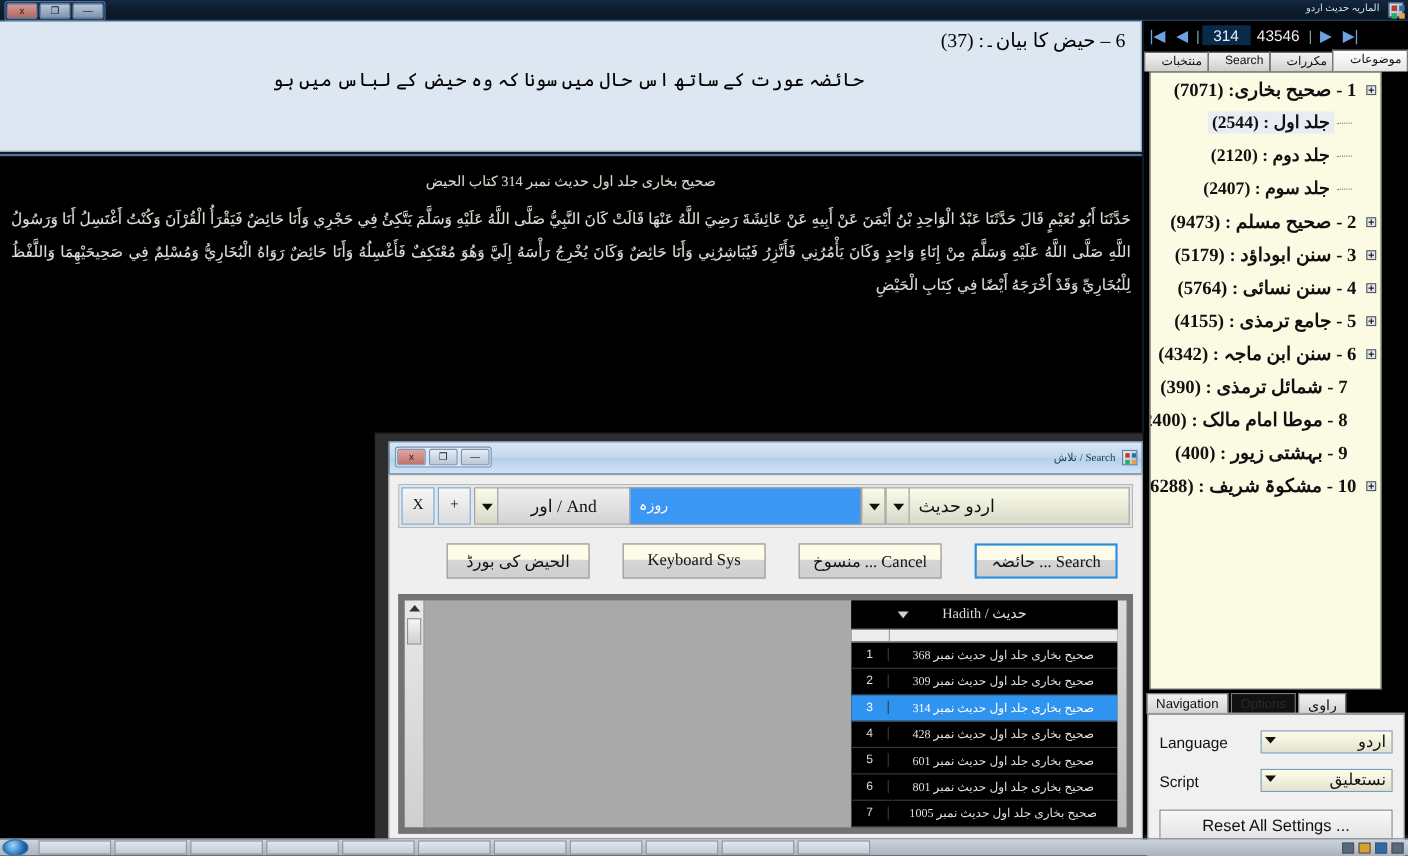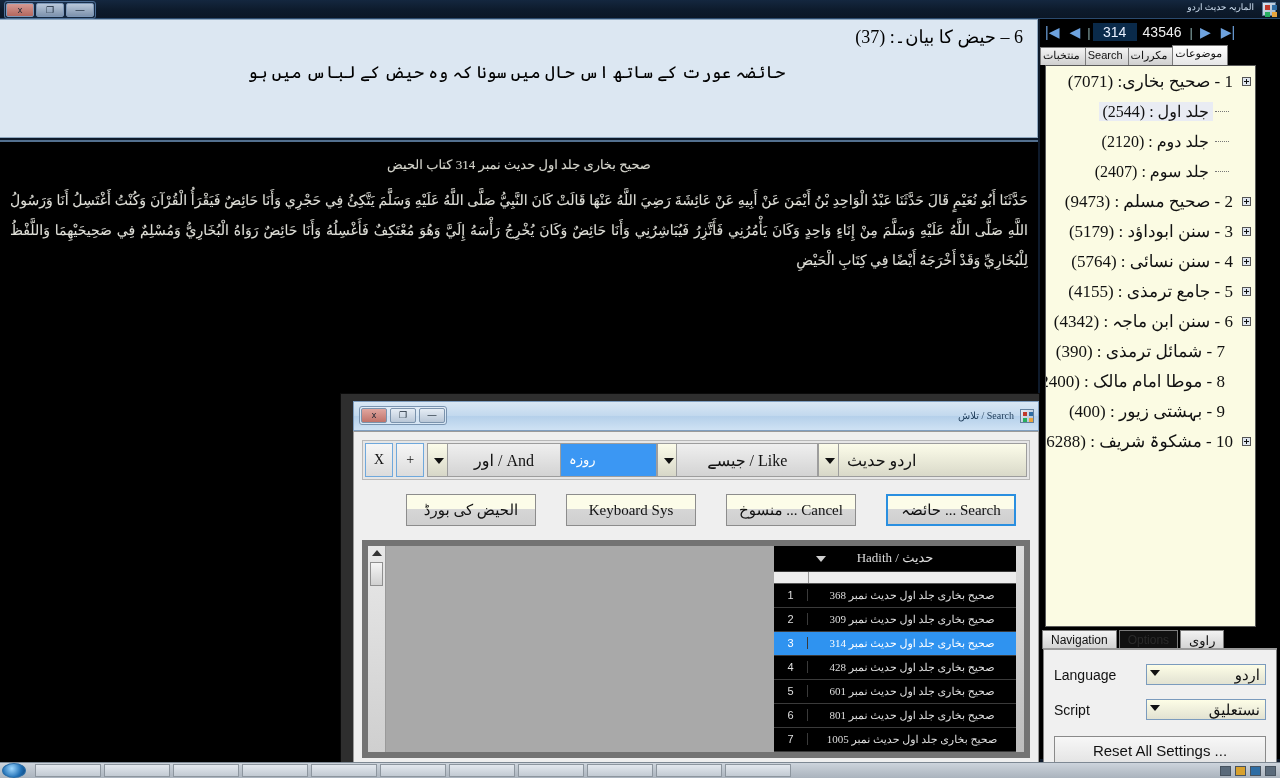--- a/index.html
+++ b/index.html
@@ -127,39 +127,40 @@
   .tabrow {
     position: absolute; left: 0; top: 26px; width: 240px; height: 20px;
     display: flex; flex-direction: row; align-items: flex-end;
     background: #000;
   }
   .tab {
     height: 18px;
     background: linear-gradient(180deg,#f3f3f3,#cfcfcf);
     border: 1px solid #7b7b7b; border-bottom: 0;
     font-size: 11px; color: #111;
-    padding: 1px 5px 0 2px;
+    padding: 1px 5px 0 15px;
     margin-right: -1px;
     font-family: "Liberation Sans", sans-serif;
     white-space: nowrap;
   }
   .tab.rtl { direction: rtl; font-family: "Liberation Serif", serif; }
   .tab.active {
     background: linear-gradient(180deg,#ffffff,#e6e6e6);
     height: 20px;
   }
 
   .booklist {
     position: absolute; left: 5px; top: 46px;
     width: 211px; height: 562px;
     background: #fbfbe3;
     border: 1px solid #5a5a5a;
     overflow: hidden;
     direction: rtl;
     font-family: "Liberation Serif", serif;
+    font-weight: bold;
   }
   .tree-row {
     display: flex; align-items: center; justify-content: flex-start;
     height: 30px; padding-right: 4px;
     font-size: 17px; color: #111;
     white-space: nowrap;
   }
   .tree-row .expander {
     flex: 0 0 auto;
     width: 9px; height: 9px; margin-left: 5px;
@@ -583,21 +584,20 @@
         <div class="qb-btn">X</div>
         <div class="qb-btn">+</div>
         <div class="qb-drop">
             <span class="arrow"></span>
           </div>
         <div class="qb-field gray op">And / اور</div>
         <div class="qb-field word">روزہ</div>
         <div class="qb-drop">
             <span class="arrow"></span>
           </div>
-        <div class="qb-field gray like">Like / جیسے</div>
         <div class="qb-drop">
             <span class="arrow"></span>
           </div>
         <div class="qb-field cream term">اردو حدیث</div>
       </div>
 
       <div class="act-row">
         <div class="act-btn primary">حائضہ ... Search</div>
         <div class="act-btn">منسوخ ... Cancel</div>
         <div class="act-btn">Keyboard Sys</div>

